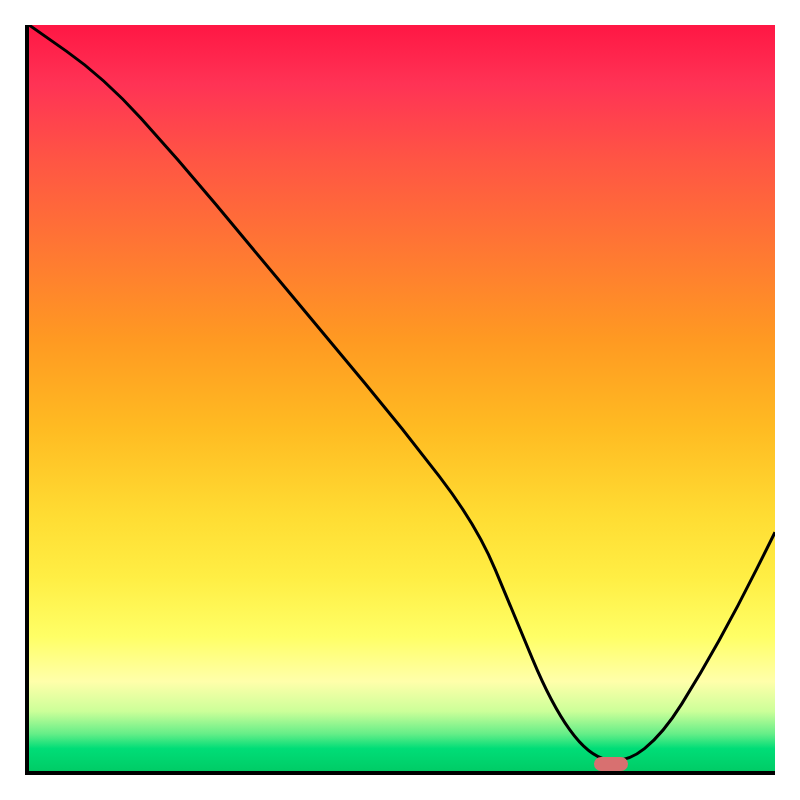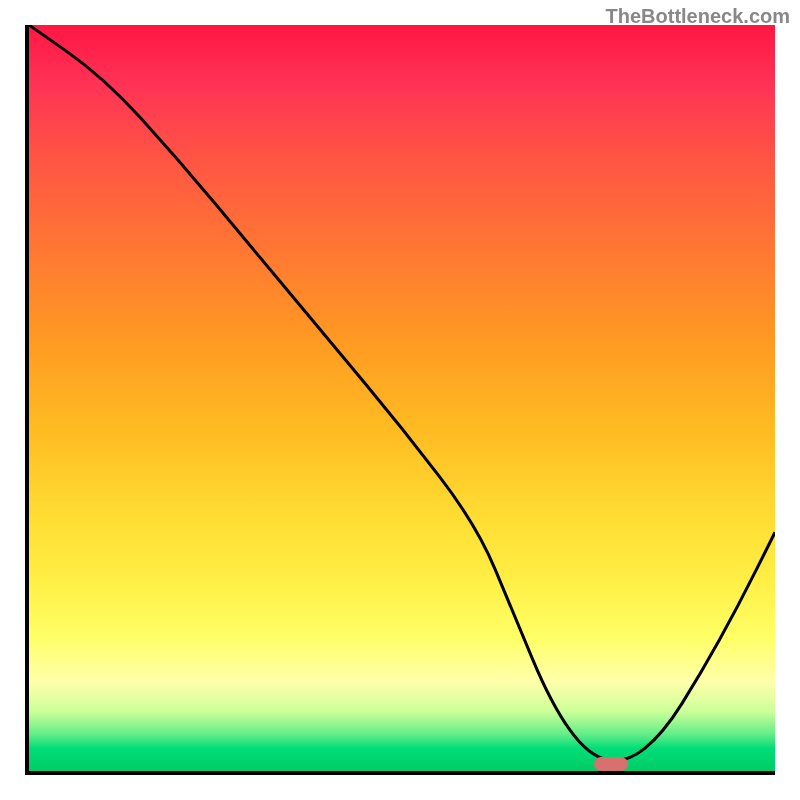--- a/index.html
+++ b/index.html
@@ -68,21 +68,20 @@
     position: absolute;
     background: #d87070;
     border-radius: 10px;
     z-index: 6;
   }
 </style>
 </head>
 <body>
 
 <div class="container">
-  <div class="watermark">TheBottleneck.com</div>
 
   <div class="chart-box">
     <div class="gradient-bg"></div>
 
     <svg class="curve-svg" viewBox="0 0 746 746" preserveAspectRatio="none">
       <path id="curve-path" fill="none" stroke="#000000" stroke-width="3" d="M 0 0 Q 0 0 37.300000000000004 26.109999999999957 Q 74.60000000000001 52.219999999999914 111.9 93.25 Q 149.20000000000002 134.2800000000001 186.5 179.04000000000008 Q 223.79999999999998 223.80000000000007 261.1 268.56000000000006 Q 298.40000000000003 313.32000000000005 335.70000000000005 358.08000000000004 Q 373 402.84 410.29999999999995 451.33 Q 447.59999999999997 499.82 466.25 544.58 Q 484.90000000000003 589.34 503.54999999999995 634.1 Q 522.1999999999999 678.86 540.8499999999999 704.97 Q 559.5 731.08 578.1500000000001 734.81 Q 596.8000000000001 738.54 615.45 723.62 Q 634.1 708.7 652.75 678.86 Q 671.4 649.02 690.05 615.45 Q 708.6999999999999 581.88 727.3499999999999 544.5799999999999 T 746 507.28"></path>
     </svg>
 
     <div id="marker" class="marker" style="width: 34px; height: 14px; left: 564.88px; top: 731.54px;"></div>
   </div>

